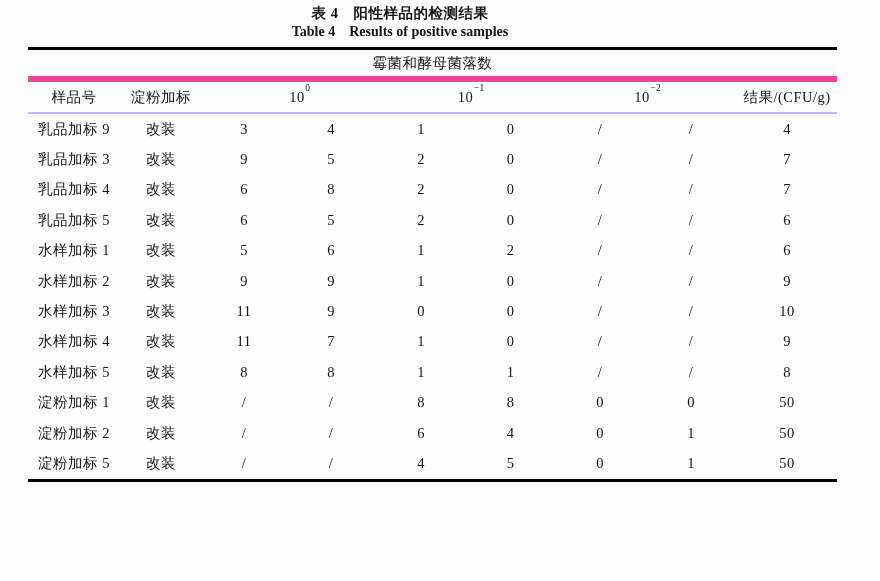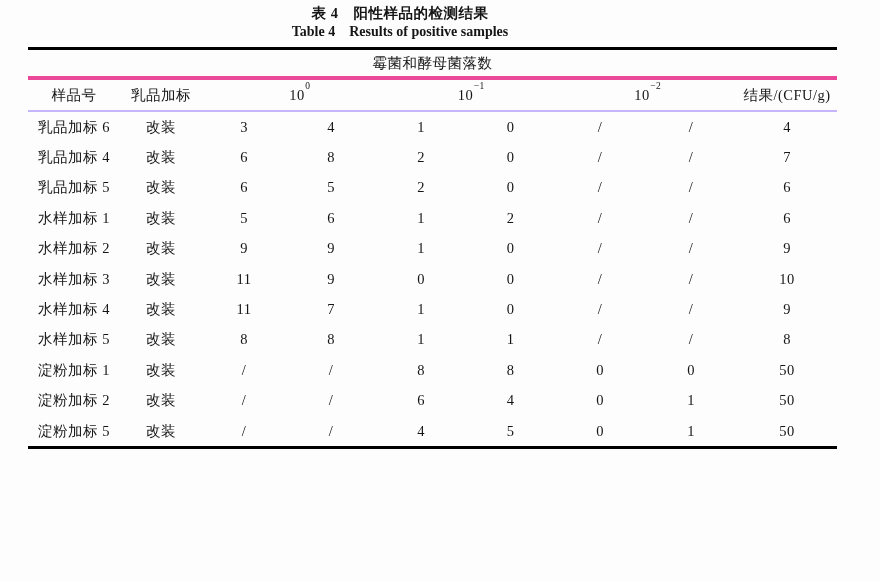--- a/index.html
+++ b/index.html
@@ -31,21 +31,21 @@
     width: 809px;
     border-collapse: collapse; table-layout: fixed;
     border-top: 3px solid #000;
     border-bottom: 3px solid #000;
     font-size: 14.5px;
   }
   table.results th, table.results td {
     font-weight: normal; text-align: center; vertical-align: middle;
     padding: 0; white-space: nowrap; overflow: visible;
   }
-  tr.group-row th { height: 26px; border-bottom: 4px solid #ec4899; letter-spacing: 0.5px; }
+  tr.group-row th { height: 26px; border-bottom: 6px solid #ec4899; letter-spacing: 0.5px; }
   tr.head-row  th { height: 30px; border-bottom: 2px solid #c4b5fd; letter-spacing: 0.5px; }
   tbody td { height: 30.4px; letter-spacing: 0.5px; }
 
   sup.exp { font-size: 9.5px; line-height: 0; position: relative; top: -0.45em; left: 0.5px; }
   .hd { position: relative; display: inline-block; margin-left: 35px; }
   .sh0 { left: -7px; } .sh1 { left: -12px; } .sh2 { left: -16px; }
 </style>
 </head>
 <body>
 
@@ -67,38 +67,49 @@
       <col style="width:90px">
         <col style="width:92px">
       <col style="width:100px">
     </colgroup>
     <thead>
       <tr class="group-row">
         <th colspan="9">霉菌和酵母菌落数</th>
       </tr>
       <tr class="head-row">
         <th>样品号</th>
-        <th>乳品加标</th>
+        <th>淀粉加标</th>
         <th colspan="2"><span class="hd sh0"><span>10</span><sup class="exp">0</sup></span></th>
         <th colspan="2"><span class="hd sh1"><span>10</span><sup class="exp">−1</sup></span></th>
         <th colspan="2"><span class="hd sh2"><span>10</span><sup class="exp">−2</sup></span></th>
         <th>结果/(CFU/g)</th>
       </tr>
     </thead>
     <tbody>
         <tr>
-    <td>乳品加标 6</td>
+    <td>乳品加标 9</td>
     <td>改装</td>
     <td>3</td>
     <td>4</td>
     <td>1</td>
     <td>0</td>
     <td>/</td>
     <td>/</td>
     <td>4</td>
+  </tr>
+        <tr>
+    <td>乳品加标 3</td>
+    <td>改装</td>
+    <td>9</td>
+    <td>5</td>
+    <td>2</td>
+    <td>0</td>
+    <td>/</td>
+    <td>/</td>
+    <td>7</td>
   </tr>
         <tr>
     <td>乳品加标 4</td>
     <td>改装</td>
     <td>6</td>
     <td>8</td>
     <td>2</td>
     <td>0</td>
     <td>/</td>
     <td>/</td>

